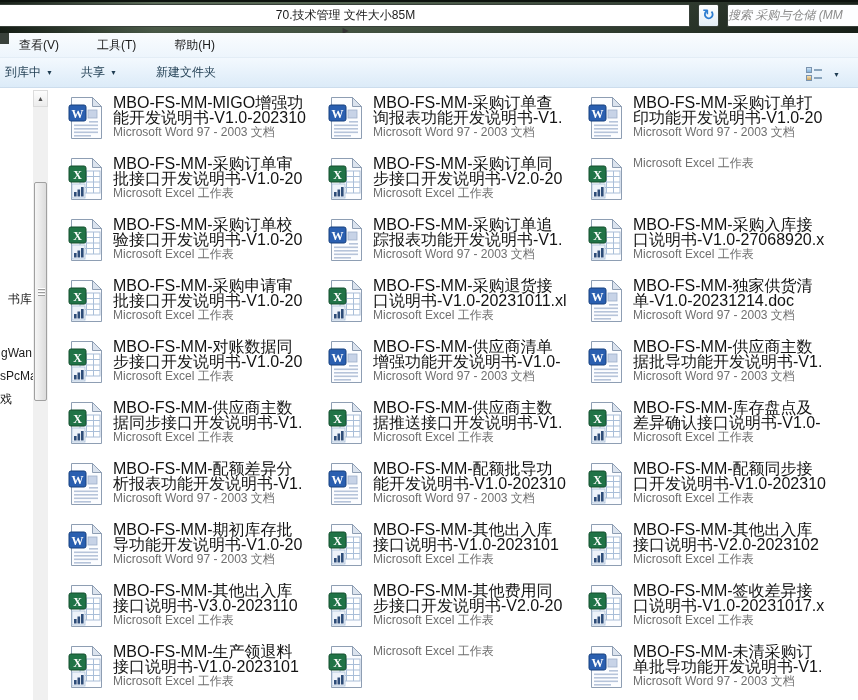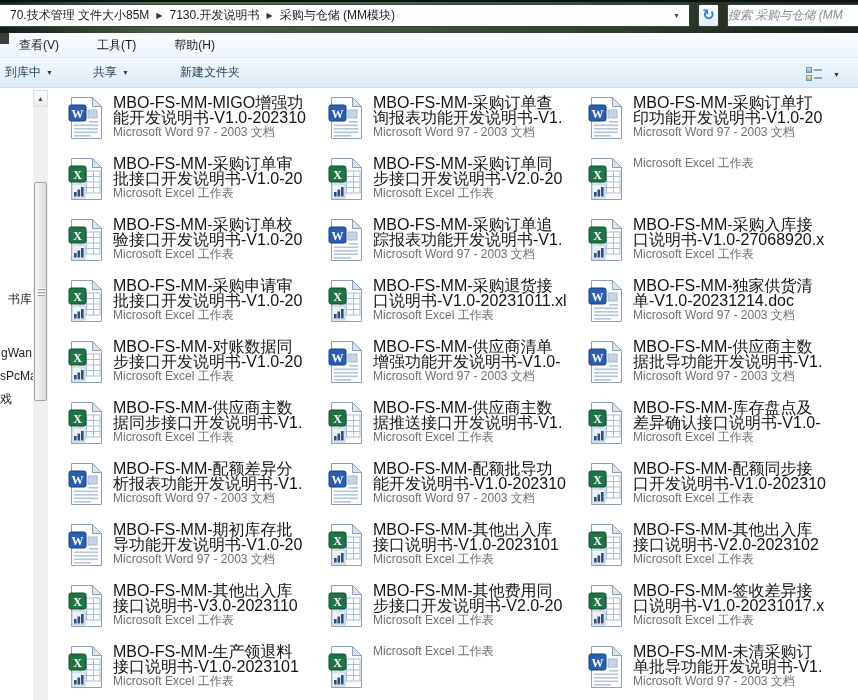--- a/index.html
+++ b/index.html
@@ -10,21 +10,21 @@
   .titlebar {
     position:absolute; top:0; left:0; width:858px; height:33px;
     background:
       linear-gradient(90deg, rgba(18,26,19,.92), rgba(92,108,88,.55) 18%, rgba(74,90,72,.62) 45%, rgba(46,58,46,.8) 72%, rgba(22,30,23,.95)),
       linear-gradient(#61715e, #2f3d2e);
   }
   .titlebar::before { content:""; position:absolute; left:0; top:0; width:100%; height:2px; background:#0d130e; }
   .addrbar {
     position:absolute; left:0; top:4px; width:690px; height:23px;
     background:#fff; border:1px solid #38413a; border-left:none; border-radius:0 2px 2px 0;
-    display:flex; align-items:center; font-size:12px; color:#1a1a1a; padding:0 4px 0 6px;
+    display:flex; align-items:center; font-size:12px; color:#1a1a1a; padding:0 4px 0 6px;flex-direction:column;
   }
   .crumb { padding:2px 4px; white-space:nowrap; cursor:default; }
   .crumb-sep { font-size:8px; color:#333; padding:0 3px; }
   .addr-drop { margin-left:auto; font-size:7px; color:#444; padding:3px 5px; }
   .refresh-btn {
     position:absolute; left:698px; top:4px; width:21px; height:23px;
     background:linear-gradient(#feffff,#e3edf6); border:1px solid #38413a; border-radius:2px;
     color:#2d7dd1; font-size:15px; line-height:20px; text-align:center; font-weight:bold;
   }
   .searchbox {
@@ -40,21 +40,21 @@
     background:linear-gradient(#fafcfe,#edf5fc); border-bottom:1px solid #e3edf6;
     display:flex; align-items:center; font-size:12px; color:#1a1a1a;
   }
   .menu-item { padding:3px 19px; }
   .menu-notch { position:absolute; left:0; top:33px; width:9px; height:11px; background:#39413b; }
 
   
   .toolbar {
     position:absolute; top:58px; left:0; width:858px; height:30px;
     background:linear-gradient(#f3f9fe,#dcebf8); border-bottom:1px solid #ccdded;
-    display:flex; align-items:center; font-size:12px; color:#1e3c51;gap:12px;
+    display:flex; align-items:center; font-size:12px; color:#1e3c51;
   }
   .tb-btn { display:flex; align-items:center; height:24px; padding:0 7px; white-space:nowrap; }
   .tb-arrow { font-size:7px; margin-left:5px; color:#1e3c51; }
   .tb-lib { margin-left:-2px; }
   .tb-share { margin-left:14px; }
   .tb-newfolder { margin-left:25px; }
   .view-btn { position:absolute; right:14px; top:5px; display:flex; align-items:center; height:22px; padding:0 4px; }
   .view-icon { width:16px; height:14px; position:relative; margin-right:6px; }
   .view-icon .sq { position:absolute; width:6px; height:6px; border:1px solid #7a93ad; }
   .view-icon .sq.t { left:0; top:0; background:linear-gradient(#cfe3f5,#7fb0d9); }

